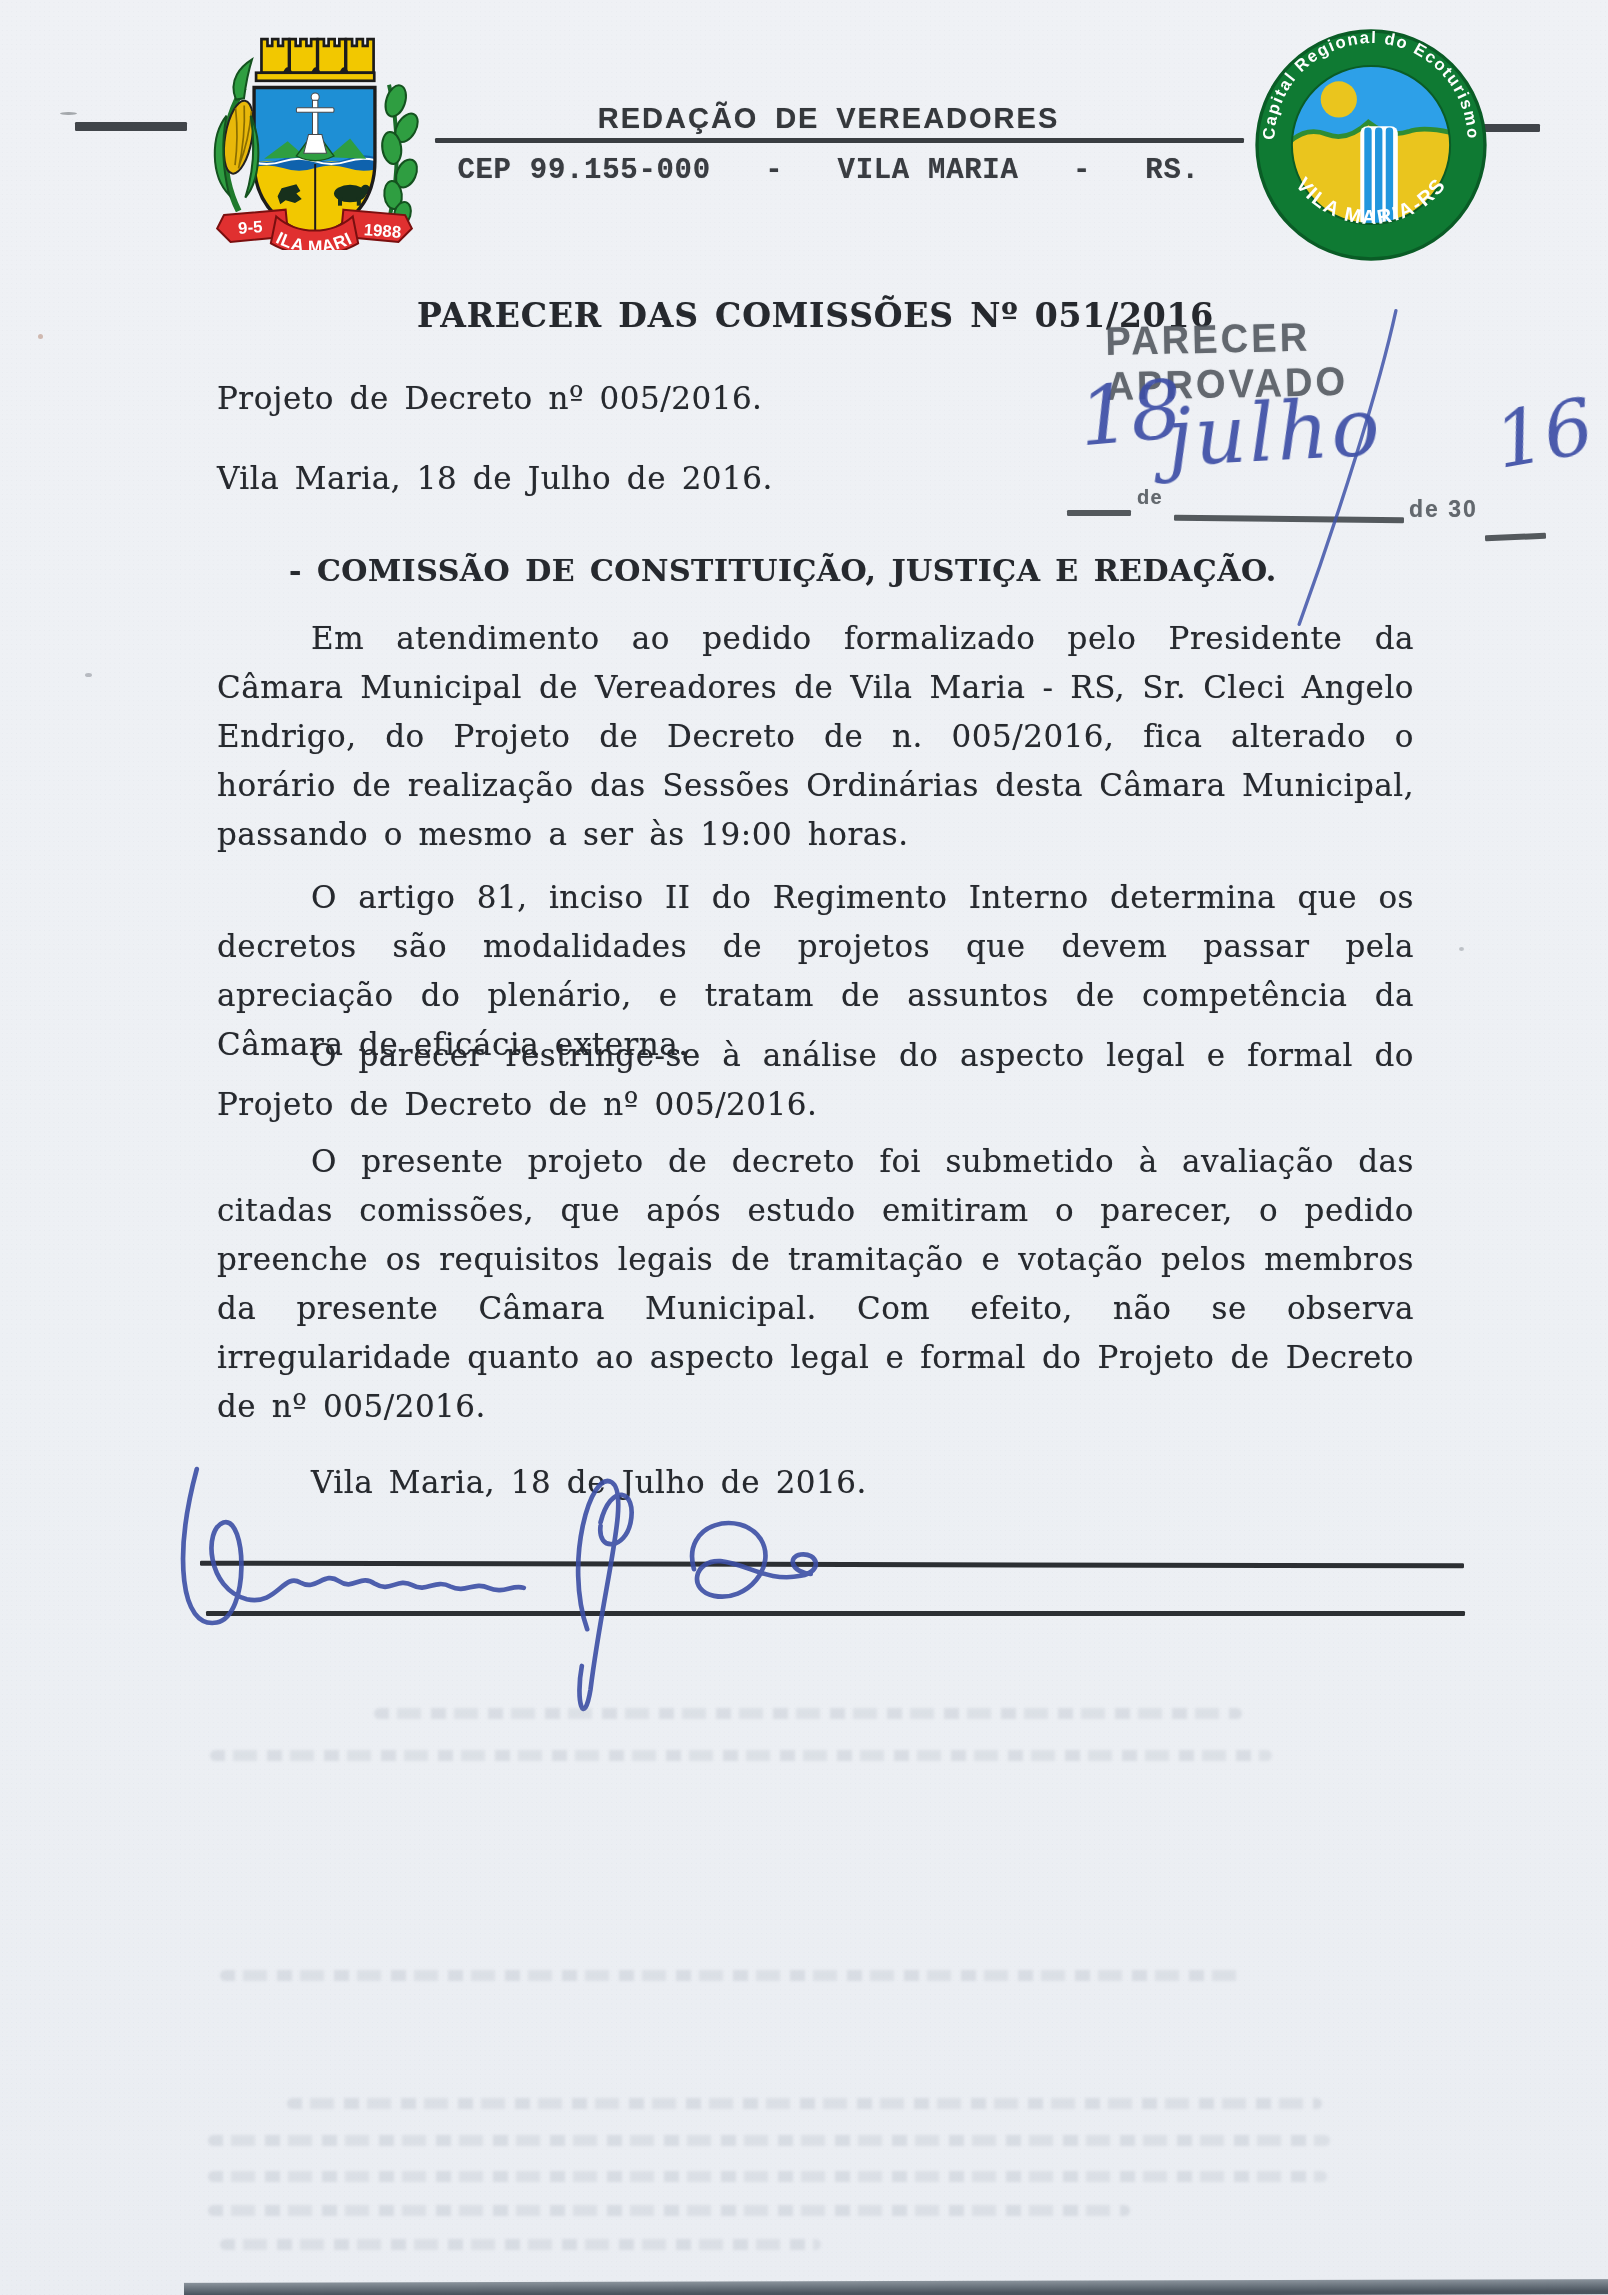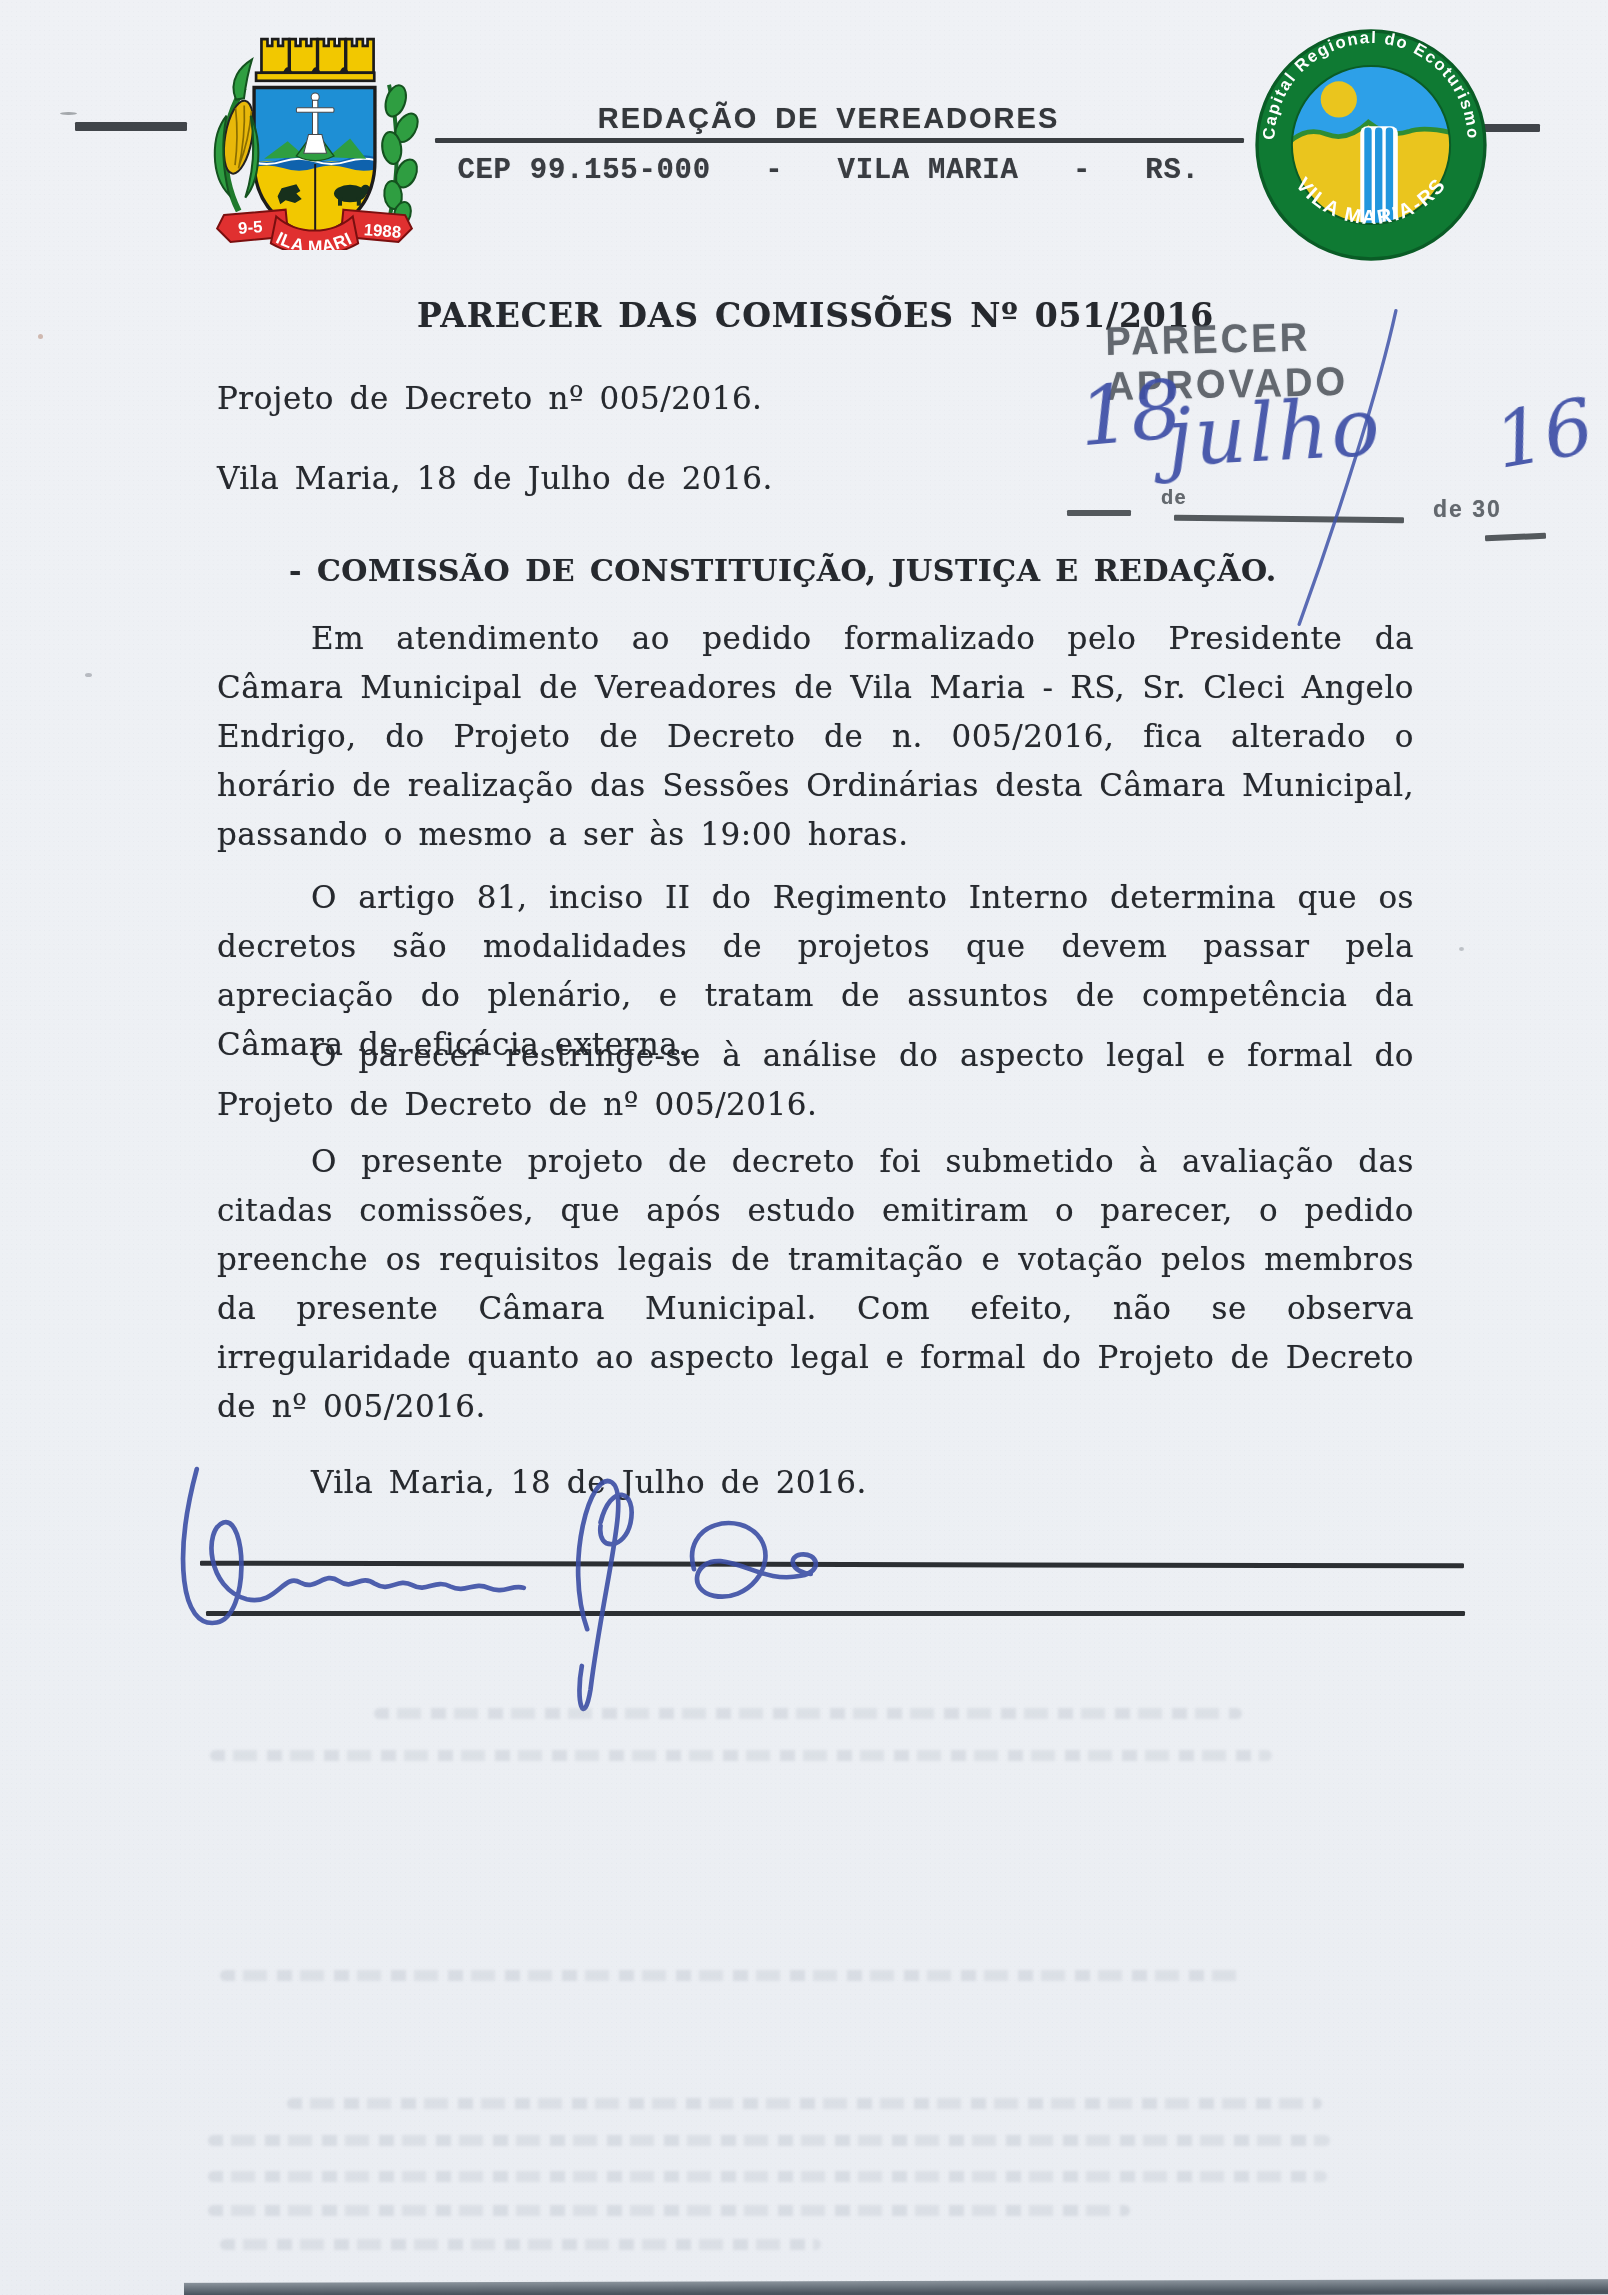--- a/index.html
+++ b/index.html
@@ -50,21 +50,20 @@
     transform:rotate(-1.2deg) scaleX(.95); transform-origin:left top;
     text-shadow:0.7px 0.7px 0 rgba(255,255,255,.35), 0 0 1.3px rgba(70,76,84,.55);
   }
   .stamp-line{background:#43484d; height:6px; border-radius:1.3px; opacity:.9;}
   .stamp-line-a{top:510px; left:1067px; width:64px;}
   .stamp-line-b{top:516px; left:1174px; width:230px; transform:rotate(.6deg);}
   .stamp-line-c{top:534px; left:1485px; width:61px; transform:rotate(-2.5deg);}
   .stamp-small{
     font-family:"Liberation Sans", sans-serif; font-weight:bold; color:#4b5157; opacity:.85;
     text-shadow:0 0 0.7px rgba(75,81,87,.6);
-    margin-left:24px;
   }
   .stamp-de{top:486px; left:1137px; font-size:20px; letter-spacing:1.3px;}
   .stamp-de20{top:496px; left:1409px; font-size:23px; letter-spacing:2px;}
   
   .ink{color:#3e4fa6; font-style:italic; filter:blur(0.3px); opacity:.92;}
   .ink-day{top:366px; left:1079px; font-size:81px; transform:rotate(-5deg);}
   .ink-month{top:386px; left:1167px; font-size:80px; transform:rotate(-3deg); letter-spacing:2.7px;}
   .ink-year{top:389px; left:1495px; font-size:77px; transform:rotate(-10deg);}
   
   .sig-line{background:#2c2f33; height:4.7px; border-radius:1.3px;}

